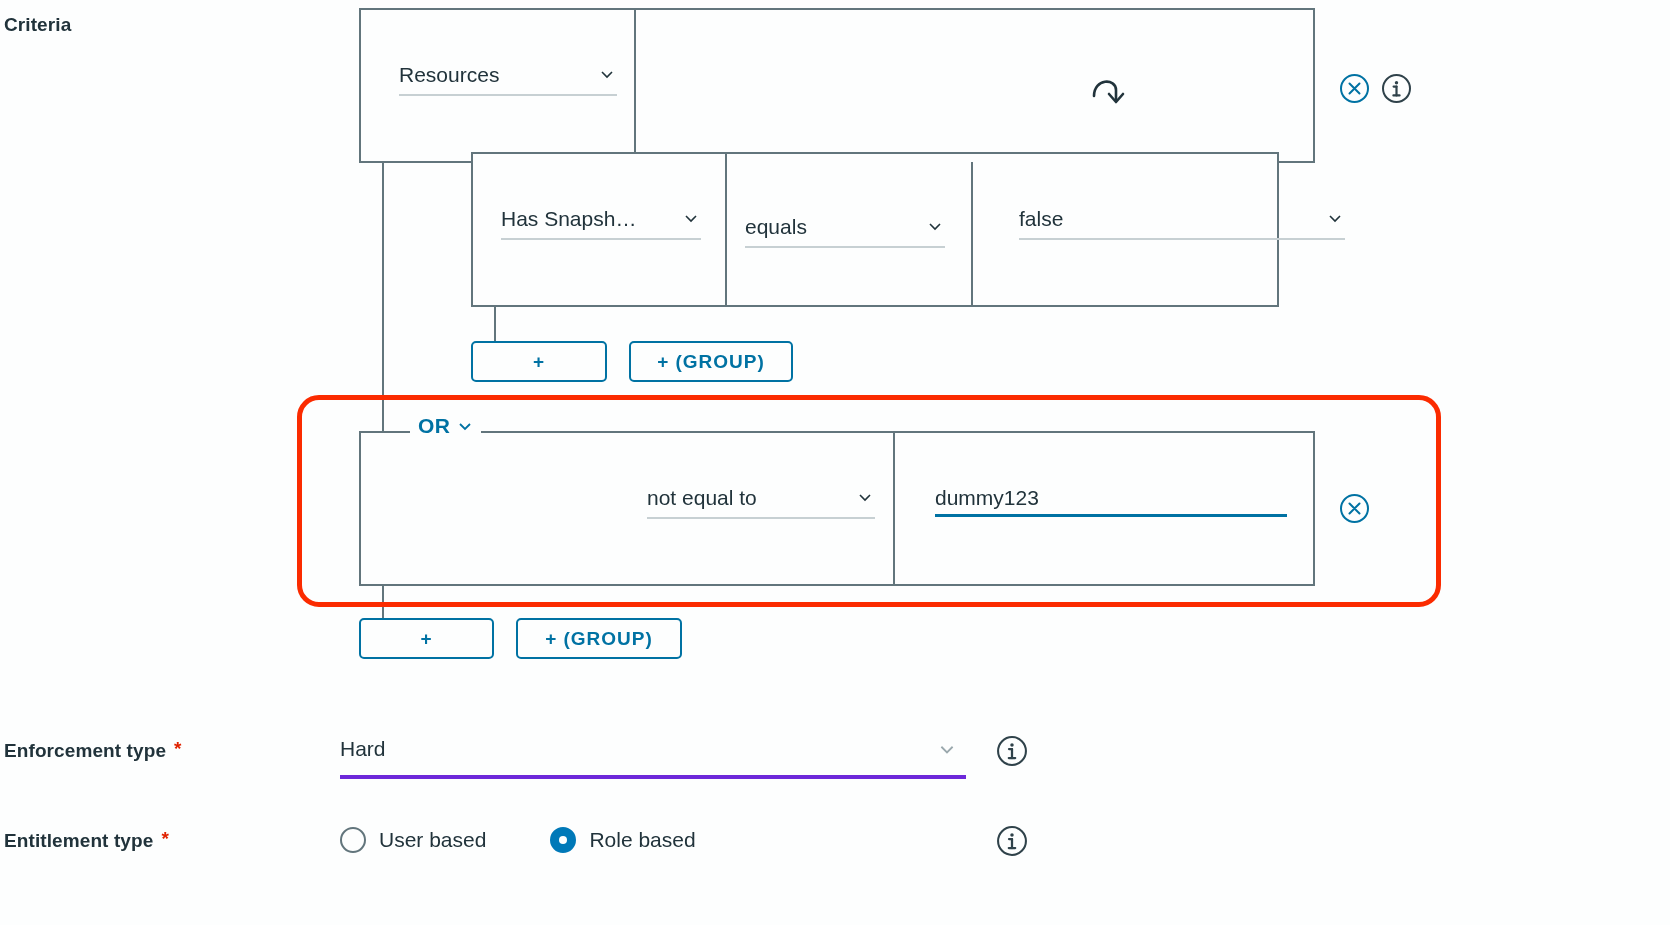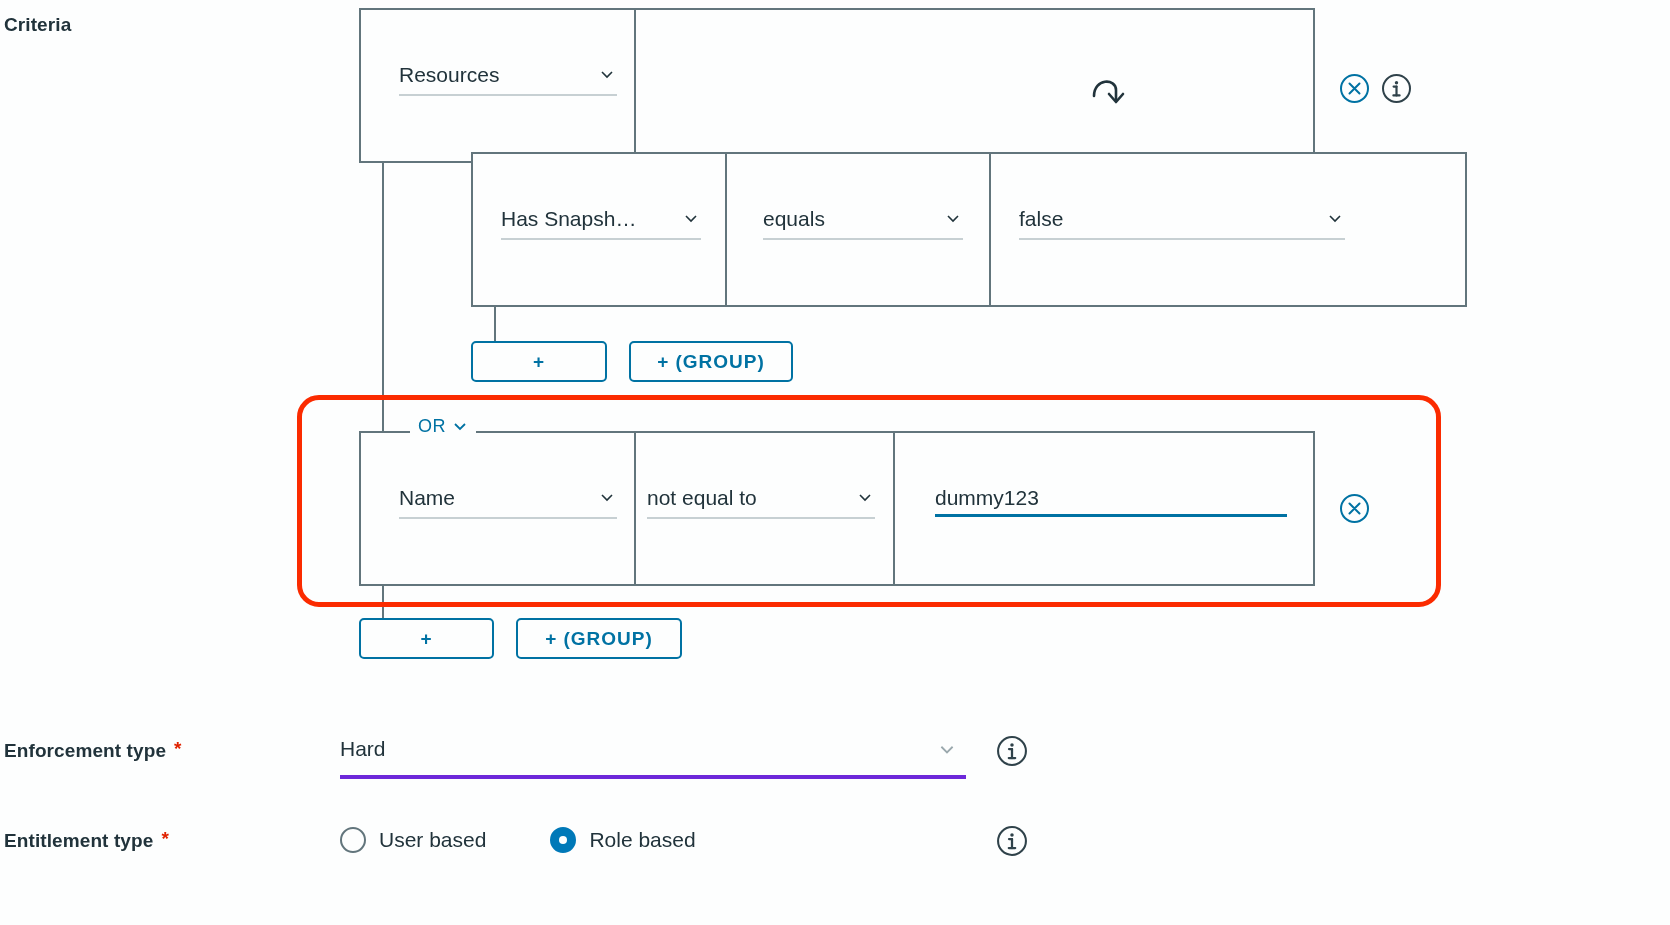--- a/index.html
+++ b/index.html
@@ -110,22 +110,22 @@
     display: flex;
     align-items: center;
     gap: 6px;
     background: #fdfefe;
     padding: 0 8px;
     cursor: pointer;
     z-index: 5;
   }
   .or-wrap .or-text {
     color: #0072a3;
-    font-size: 18px;
-    font-weight: normal;
+    font-size: 21px;
+    font-weight: bold;
     letter-spacing: .5px;
   }
 
   
   .red-highlight {
     position: absolute;
     border: 5px solid #fb2b00;
     border-radius: 22px;
     box-sizing: border-box;
     pointer-events: none;
@@ -226,34 +226,34 @@
     <circle cx="15.5" cy="15.5" r="13.5" fill="none" stroke="#2f424a" stroke-width="2"></circle>
     <circle cx="15.5" cy="9.8" r="1.7" fill="#2f424a"></circle>
     <path d="M15.5 13.6 L15.5 22.4" stroke="#2f424a" stroke-width="2.2" stroke-linecap="round"></path>
     <path d="M12.6 13.6 L15.5 13.6 M12.4 22.4 L18.6 22.4" stroke="#2f424a" stroke-width="2.2" stroke-linecap="round"></path>
   </svg>
 </div>
 
 <div class="conn-v" style="left:382px; top:163px; height:478px;"></div>
 <div class="conn-v" style="left:494px; top:163px; height:12px;"></div>
 
-<div class="abs crit-box" style="left:471px; top:152px; width:996px; height:155px;">
+<div class="abs crit-box" style="left:471px; top:152px; width:808px; height:155px;">
 
   <div class="crit-cell" style="left:0; width:254px;">
     <div class="sel" style="left:28px; top:52px; width:200px;">
       <span class="sel-text">Has Snapsh…</span>
       <span class="chev">
         <svg width="16" height="16" viewBox="0 0 16 16">
             <path d="M3 6 L8 11 L13 6" fill="none" stroke="#21333b" stroke-width="1.6"></path>
           </svg>
       </span>
     </div>
   </div>
 
-  <div class="crit-cell" style="left:262px; width:256px;">
+  <div class="crit-cell" style="left:244px; width:256px;margin-top:8px;">
     <div class="sel" style="left:28px; top:52px; width:200px;">
       <span class="sel-text">equals</span>
       <span class="chev">
         <svg width="16" height="16" viewBox="0 0 16 16">
             <path d="M3 6 L8 11 L13 6" fill="none" stroke="#21333b" stroke-width="1.6"></path>
           </svg>
       </span>
     </div>
   </div>
 
@@ -271,30 +271,20 @@
 
 <div class="conn-v" style="left:494px; top:307px; height:34px;"></div>
 
 <div class="btn-blue" style="left:471px; top:341px; width:136px; height:41px;">+</div>
 <div class="btn-blue" style="left:629px; top:341px; width:164px; height:41px;">+ (GROUP)</div>
 
 <div class="conn-h" style="left:382px; top:432px; width:32px;"></div>
 
 <div class="abs crit-box" style="left:359px; top:431px; width:956px; height:155px;">
 
-  <div class="crit-cell" style="left:0; width:275px;">
-    <div class="sel" style="left:38px; top:52px; width:218px;">
-      <span class="sel-text">Name</span>
-      <span class="chev">
-        <svg width="16" height="16" viewBox="0 0 16 16">
-            <path d="M3 6 L8 11 L13 6" fill="none" stroke="#21333b" stroke-width="1.6"></path>
-          </svg>
-      </span>
-    </div>
-  </div>
 
   <div class="crit-cell" style="left:262px; width:272px;">
     <div class="sel" style="left:24px; top:52px; width:228px;">
       <span class="sel-text">not equal to</span>
       <span class="chev">
         <svg width="16" height="16" viewBox="0 0 16 16">
             <path d="M3 6 L8 11 L13 6" fill="none" stroke="#21333b" stroke-width="1.6"></path>
           </svg>
       </span>
     </div>

